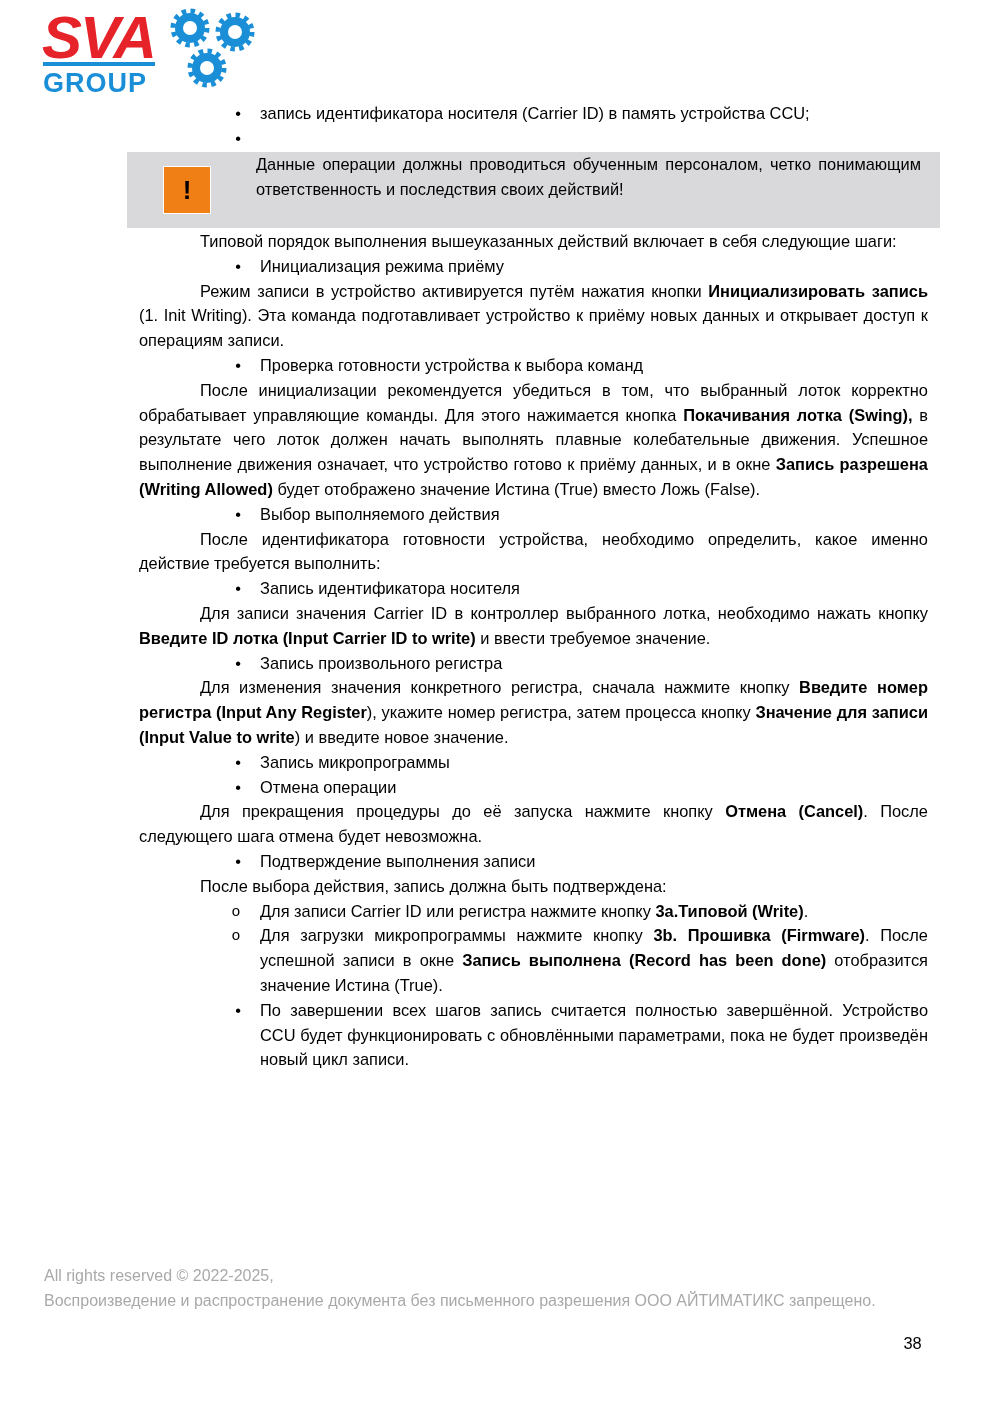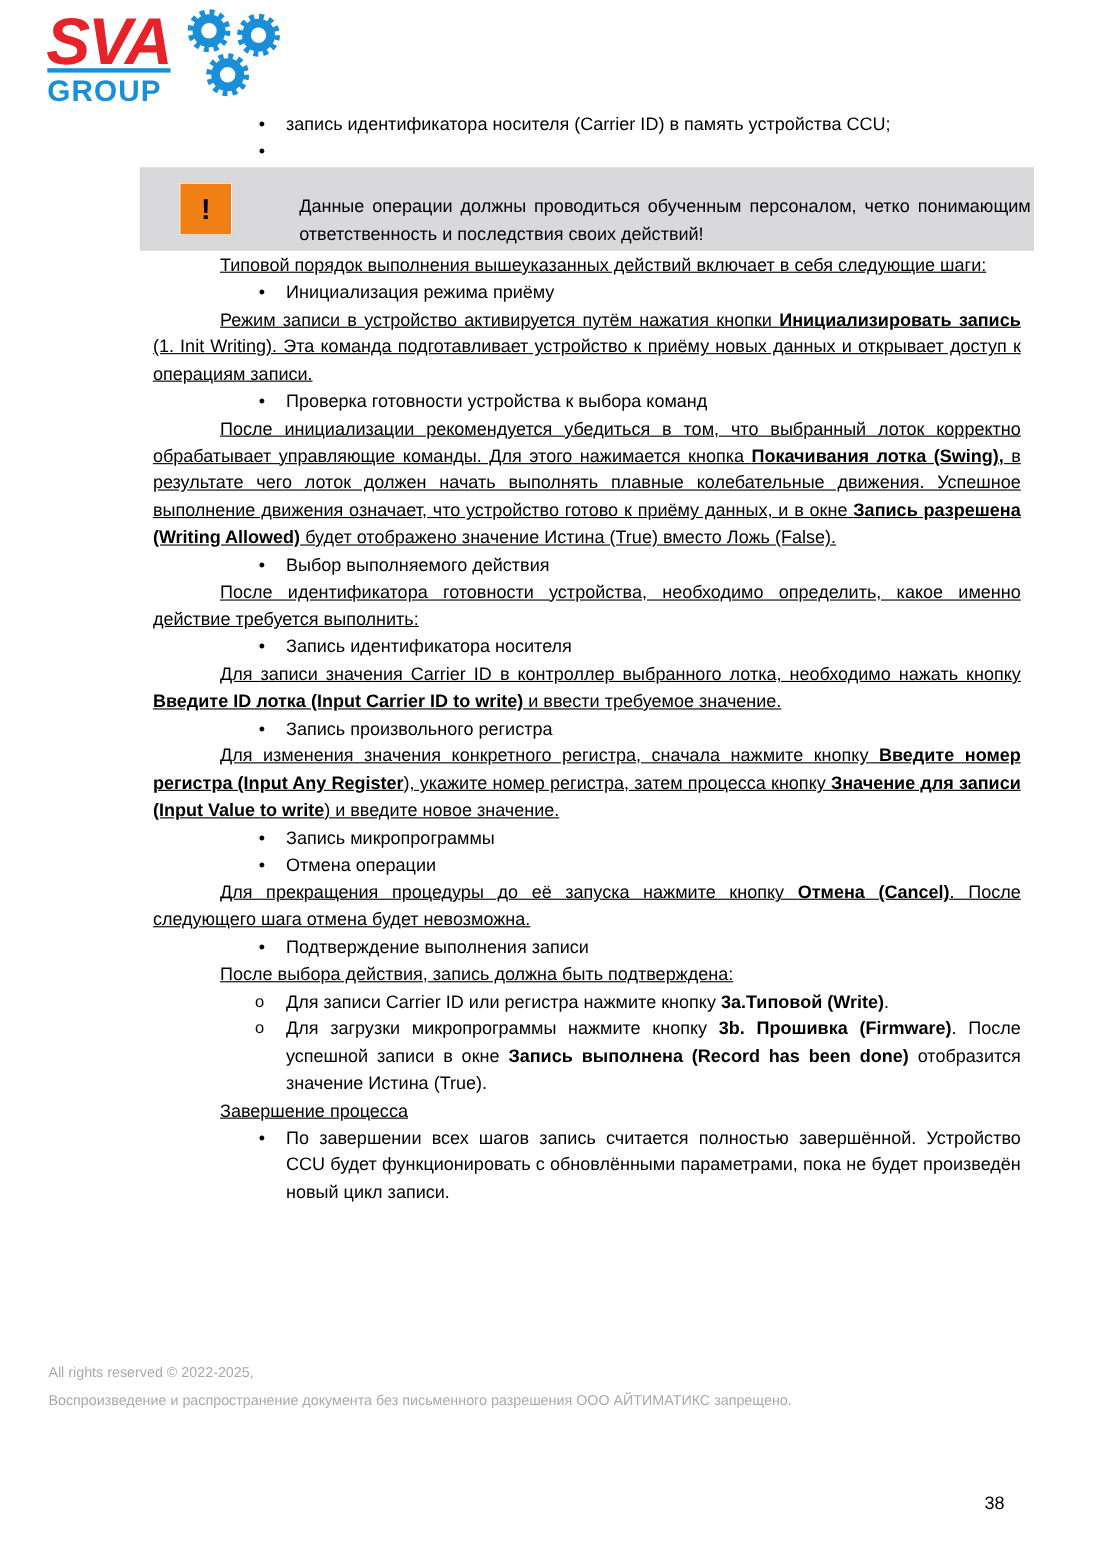--- a/index.html
+++ b/index.html
@@ -7,47 +7,47 @@
     width: 994px; height: 1414px; position: relative; overflow: hidden;
     font-family: "Liberation Sans", sans-serif; color: #000;
   }
   .logo { position: absolute; left: 40px; top: 4px; width: 230px; height: 96px; }
   .logo svg { display: block; }
 
   .content {
     position: absolute; left: 139px; top: 0; width: 789px;
     font-size: 16.4px; line-height: 24.8px;
   }
-  .p { text-align: justify; text-indent: 61px; margin: 0; text-decoration: underline; }
+  .p { text-align: justify; text-indent: 61px; margin: 0; }
   .p.indent-left { padding-left: 61px; text-indent: 0; }
   .bullet { position: relative; padding-left: 121px; margin: 0; text-align: justify; }
   .bullet .mark { position: absolute; left: 93px; top: 0; width: 12px; text-align: center; }
   .sub { position: relative; padding-left: 121px; margin: 0; text-align: justify; }
   .sub .mark { position: absolute; left: 90px; top: 0; width: 14px; text-align: center; font-size: 15px; }
   b { font-weight: bold; }
 
   .warn {
     position: absolute; left: 127px; top: 152px; width: 813px; height: 76px;
     background: #d9d9db;
   }
   .warn-icon {
     position: absolute; left: 36px; top: 14px; width: 48px; height: 48px;
     background: #f07f16; border: 1px solid #fff; box-sizing: border-box;
     color: #000; font-weight: bold; font-size: 26px; line-height: 46px; text-align: center;
   }
   .warn-text {
-    position: absolute; left: 129px; top: 24px; width: 665px;
-    font-size: 16.4px; line-height: 24.8px; text-align: justify; margin-left: 16px;
+    position: absolute; left: 129px; top: 0; width: 665px;
+    font-size: 16.4px; line-height: 24.8px; text-align: justify;
   }
 
   .footer {
-    position: absolute; left: 44px; top: 1236px; width: 900px;
-    color: #a9a9a9; font-size: 13px; line-height: 24.5px;
+    position: absolute; left: 44px; top: 1264px; width: 900px;
+    color: #a9a9a9; font-size: 16px; line-height: 24.5px;
   }
-  .page-num { position: absolute; left: 895px; top: 1334px; width: 35px; text-align: left; font-size: 16.4px; margin-top: 24px; }
+  .page-num { position: absolute; left: 895px; top: 1334px; width: 35px; text-align: center; font-size: 16.4px; }
 </style>
 </head>
 <body>
 
 <div class="logo">
   <svg width="230" height="96" viewBox="0 0 230 96">
     <text x="2" y="54" font-family="Liberation Sans, sans-serif" font-weight="bold" font-style="italic" font-size="60" fill="#e52329" letter-spacing="-2">SVA</text>
     <rect x="3" y="58" width="112" height="4" fill="#1a8fd8"></rect>
     <text x="3" y="88" font-family="Liberation Sans, sans-serif" font-weight="bold" font-size="27" fill="#1a8fd8" letter-spacing="1">GROUP</text>
     <g fill="none" stroke="#1a8fd8">
@@ -100,21 +100,20 @@
     <p class="bullet"><span class="mark">•</span><span>Запись микропрограммы</span></p>
 
     <p class="bullet"><span class="mark">•</span><span>Отмена операции</span></p>
     <p class="p"><span>Для прекращения процедуры до её запуска нажмите кнопку </span><b>Отмена (Cancel)</b><span>. После следующего шага отмена будет невозможна.</span></p>
 
     <p class="bullet"><span class="mark">•</span><span>Подтверждение выполнения записи</span></p>
     <p class="p indent-left">После выбора действия, запись должна быть подтверждена:</p>
     <p class="sub"><span class="mark">o</span><span>Для записи Carrier ID или регистра нажмите кнопку </span><b>3a.Типовой (Write)</b><span>.</span></p>
     <p class="sub"><span class="mark">o</span><span>Для загрузки микропрограммы нажмите кнопку </span><b>3b. Прошивка (Firmware)</b><span>. После успешной записи в окне </span><b>Запись выполнена (Record has been done)</b><span> отобразится значение Истина (True).</span></p>
 
-    <p class="p indent-left">Завершение процесса</p>
     <p class="bullet"><span class="mark">•</span><span>По завершении всех шагов запись считается полностью завершённой. Устройство CCU будет функционировать с обновлёнными параметрами, пока не будет произведён новый цикл записи.</span></p>
   </div>
 </div>
 
 <div class="footer">
   <div>All rights reserved © 2022-2025,</div>
   <div>Воспроизведение и распространение документа без письменного разрешения ООО АЙТИМАТИКС запрещено.</div>
 </div>
 <div class="page-num">38</div>
 

